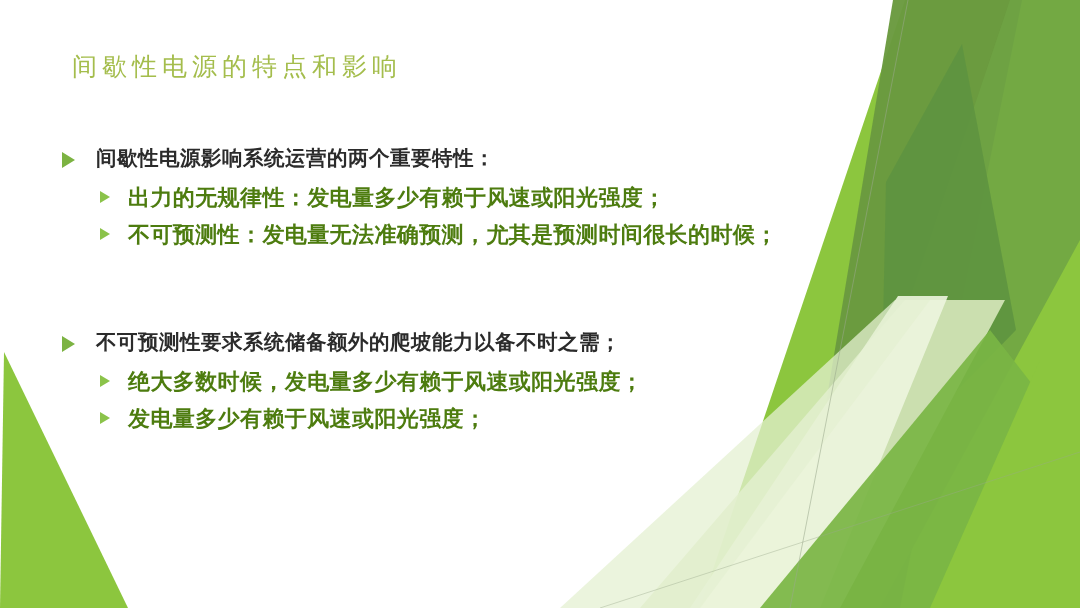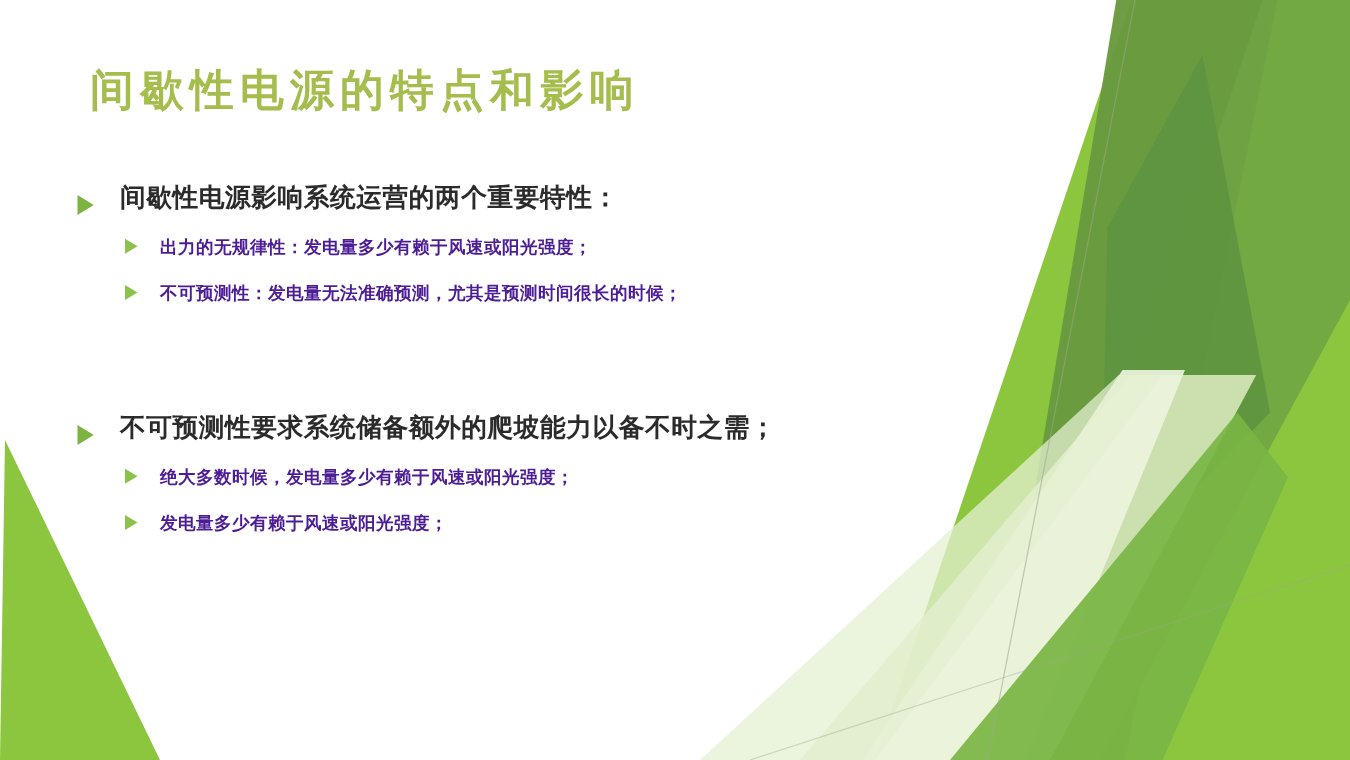--- a/index.html
+++ b/index.html
@@ -21,41 +21,41 @@
     position: absolute;
     inset: 0;
     width: 1080px;
     height: 608px;
     pointer-events: none;
   }
   .slide-title {
     position: absolute;
     left: 72px;
     top: 52px;
-    font-size: 35px;
+    font-size: 25px;
     line-height: 1.2;
     letter-spacing: 5px;
-    font-weight: 700;
+    font-weight: 400;
     color: #A4BD4C;
     white-space: nowrap;
     font-family: "DejaVu Sans", "Liberation Sans", sans-serif;
   }
   .body-area {
     position: absolute;
     left: 62px;
     top: 140px;
     width: 800px;
   }
   .blk {
     margin: 0;
   }
   .lvl1 {
     position: relative;
     display: flex;
-    align-items: flex-end;
+    align-items: center;
     margin-bottom: 6px;
   }
   .lvl1 .mark {
     flex: 0 0 auto;
     width: 34px;
     padding-top: 7px;
     text-align: left;
   }
   .lvl1 .txt {
     font-size: 20.5px;
@@ -70,23 +70,23 @@
     align-items: flex-start;
     margin-bottom: 5px;
     margin-left: 38px;
   }
   .lvl2 .mark {
     flex: 0 0 auto;
     width: 28px;
     padding-top: 6px;
   }
   .lvl2 .txt {
-    font-size: 14px;
+    font-size: 22px;
     line-height: 32px;
-    color: #4c1d95;
+    color: #4d7c0f;
     letter-spacing: 0.4px;
     font-weight: 600;
   }
   .tri {
     display: inline-block;
     width: 0;
     height: 0;
     border-style: solid;
   }
   .tri-1 {

